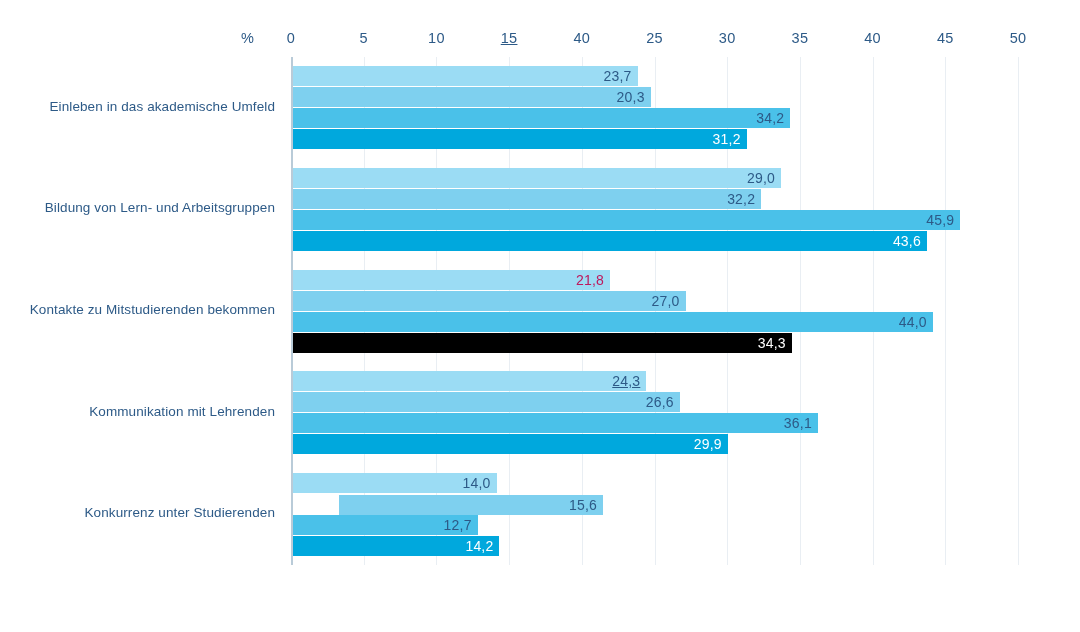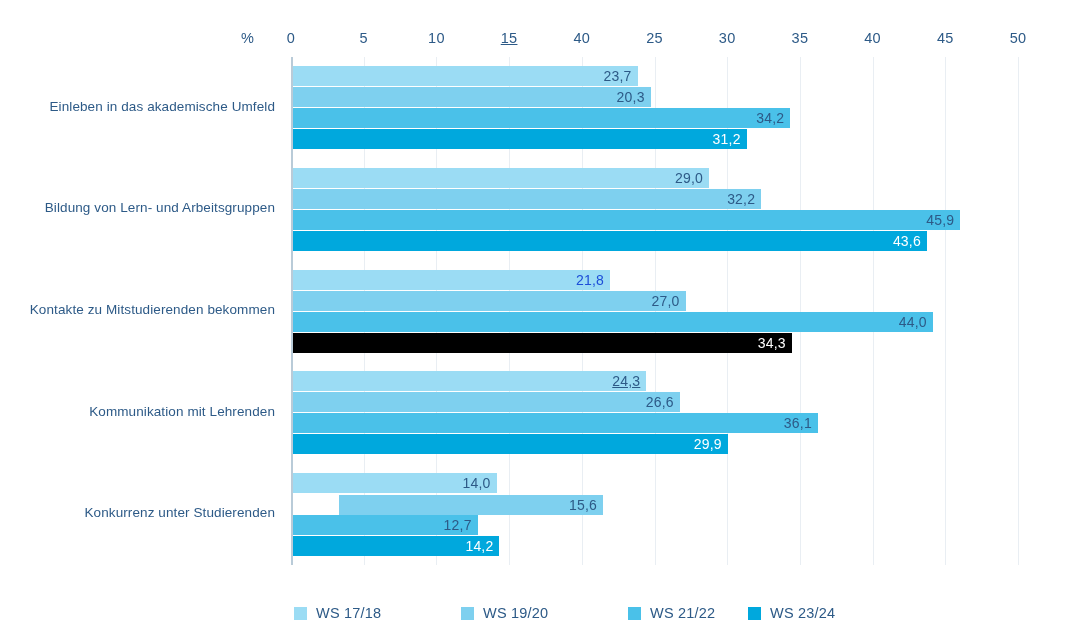--- a/index.html
+++ b/index.html
@@ -184,36 +184,36 @@
             <span class="bar-value val-dark" style="color: rgb(45, 90, 135);">20,3</span>
           </div>
           <div class="bar" style="top: 51.3px; width: 497.268px; background: rgb(74, 193, 233);">
             <span class="bar-value val-dark" style="color: rgb(45, 90, 135);">34,2</span>
           </div>
           <div class="bar" style="top: 72.3px; width: 453.648px; background: rgb(0, 168, 221);">
             <span class="bar-value val-light" style="color: rgb(255, 255, 255);">31,2</span>
           </div>
         </div>
         <div>
-          <div class="bar" style="top: 110.9px; width: 416px; background: rgb(155, 220, 244);">
+          <div class="bar" style="top: 110.9px; width: 488px; background: rgb(155, 220, 244);">
             <span class="bar-value val-dark" style="color: rgb(45, 90, 135);">29,0</span>
           </div>
           <div class="bar" style="top: 131.9px; width: 468.188px; background: rgb(126, 208, 239);">
             <span class="bar-value val-dark" style="color: rgb(45, 90, 135);">32,2</span>
           </div>
           <div class="bar" style="top: 152.9px; width: 667.386px; background: rgb(74, 193, 233); padding-left: 43px;">
             <span class="bar-value val-dark" style="color: rgb(45, 90, 135);">45,9</span>
           </div>
           <div class="bar" style="top: 173.9px; width: 633.944px; background: rgb(0, 168, 221);">
             <span class="bar-value val-light" style="color: rgb(255, 255, 255);">43,6</span>
           </div>
         </div>
         <div>
           <div class="bar" style="top: 212.5px; width: 316.972px; background: rgb(155, 220, 244);">
-            <span class="bar-value val-dark" style="color: #1d4ed8;">21,8</span>
+            <span class="bar-value val-dark" style="color: #be185d;">21,8</span>
           </div>
           <div class="bar" style="top: 233.5px; width: 392.58px; background: rgb(126, 208, 239);">
             <span class="bar-value val-dark" style="color: rgb(45, 90, 135);">27,0</span>
           </div>
           <div class="bar" style="top: 254.5px; width: 639.76px; background: rgb(74, 193, 233);">
             <span class="bar-value val-dark" style="color: rgb(45, 90, 135);">44,0</span>
           </div>
           <div class="bar" style="top: 275.5px; width: 498.722px; background: #000000;">
             <span class="bar-value val-light" style="color: rgb(255, 255, 255);">34,3</span>
           </div>
@@ -242,32 +242,14 @@
           <div class="bar" style="top: 457.7px; width: 184.658px; background: rgb(74, 193, 233);">
             <span class="bar-value val-dark" style="color: rgb(45, 90, 135);">12,7</span>
           </div>
           <div class="bar" style="top: 478.7px; width: 206.468px; background: rgb(0, 168, 221);">
             <span class="bar-value val-light" style="color: rgb(255, 255, 255);">14,2</span>
           </div>
         </div>
       </div>
   </div>
 
-  <div class="legend" id="legend">
-      <div class="legend-item" style="left: 294px;">
-        <span class="legend-swatch" style="background: rgb(155, 220, 244);"></span>
-        <span class="legend-text">WS 17/18</span>
-      </div>
-      <div class="legend-item" style="left: 461px;">
-        <span class="legend-swatch" style="background: rgb(126, 208, 239);"></span>
-        <span class="legend-text">WS 19/20</span>
-      </div>
-      <div class="legend-item" style="left: 628px;">
-        <span class="legend-swatch" style="background: rgb(74, 193, 233);"></span>
-        <span class="legend-text">WS 21/22</span>
-      </div>
-      <div class="legend-item" style="left: 748px;">
-        <span class="legend-swatch" style="background: rgb(0, 168, 221);"></span>
-        <span class="legend-text">WS 23/24</span>
-      </div>
-    </div>
 
 </div>
 
 </body></html>

